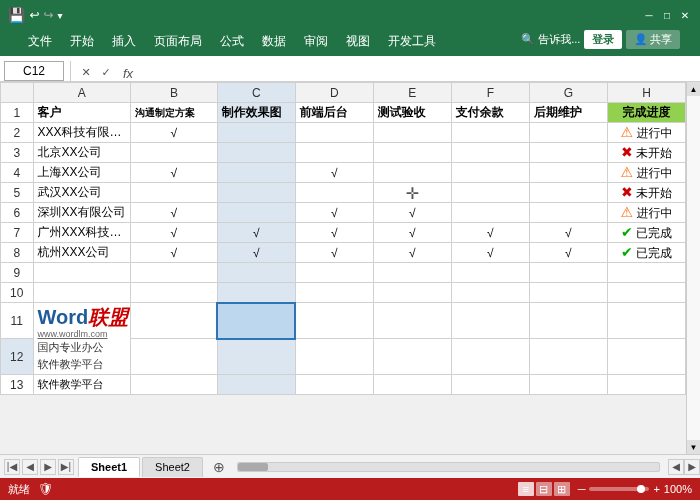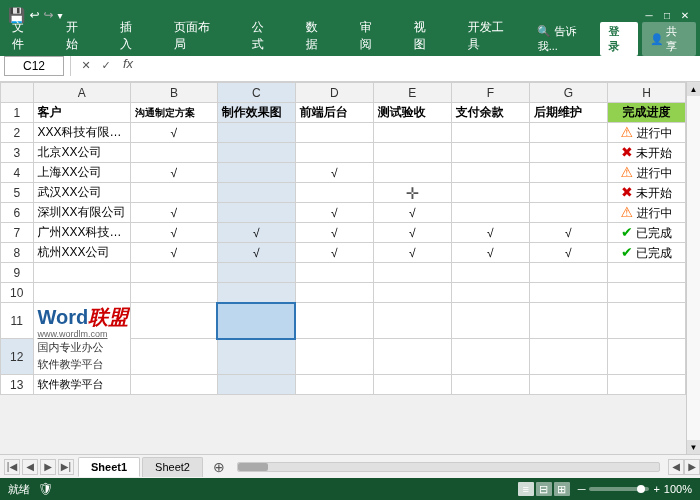--- a/index.html
+++ b/index.html
@@ -9,30 +9,30 @@
     .title-bar {
       height: 30px; background: #217346; display: flex; align-items: center; justify-content: space-between; padding: 0 8px; color: white;
     }
     .title-bar-left { display: flex; align-items: center; gap: 4px; }
     .title-bar-center { font-size: 12px; }
     .title-bar-right { display: flex; align-items: center; gap: 4px; }
     .title-btn { width: 14px; height: 14px; display: flex; align-items: center; justify-content: center; font-size: 10px; cursor: pointer; }
 
     
     .menu-bar {
-      height: 26px; background: #217346; display: flex; align-items: flex-end; padding: 0 4px; gap: 14px;
+      height: 26px; background: #217346; display: flex; align-items: flex-start; padding: 0 20px; gap: 2px;
     }
     .menu-item { color: white; padding: 3px 8px; font-size: 12px; cursor: pointer; border-radius: 2px; }
     .menu-bar-right { margin-left: auto; display: flex; align-items: center; gap: 4px; }
     .sign-in-btn { background: white; color: #217346; padding: 2px 8px; border-radius: 2px; font-size: 11px; cursor: pointer; font-weight: bold; }
     .share-btn { background: rgba(255,255,255,0.3); color: white; padding: 2px 8px; border-radius: 2px; font-size: 11px; cursor: pointer; display: flex; align-items: center; gap: 2px; }
 
     
     .formula-bar {
-      height: 26px; background: white; display: flex; align-items: flex-start; border-bottom: 1px solid #d0d0d0; padding: 0 4px; gap: 4px;
+      height: 26px; background: white; display: flex; align-items: flex-end; border-bottom: 1px solid #d0d0d0; padding: 0 4px; gap: 4px;
     }
     .name-box { width: 60px; height: 20px; border: 1px solid #aaa; padding: 0 4px; font-size: 12px; text-align: center; }
     .formula-divider { width: 1px; height: 20px; background: #ccc; margin: 0 2px; }
     .formula-buttons { display: flex; gap: 2px; }
     .formula-btn { width: 18px; height: 18px; display: flex; align-items: center; justify-content: center; font-size: 11px; cursor: pointer; color: #555; }
     .formula-input { flex: 1; height: 20px; border: none; outline: none; font-size: 12px; padding: 0 4px; }
     .formula-icon { font-size: 13px; color: #555; padding: 0 4px; }
 
     
     .spreadsheet-container {
@@ -87,21 +87,21 @@
     .sheet-tab {
       height: 20px; padding: 0 12px; border: 1px solid #ccc; border-bottom: none; background: white; font-size: 11px; cursor: pointer; display: flex; align-items: center; margin-right: 2px; border-radius: 2px 2px 0 0;
     }
     .sheet-tab.active { background: white; border-bottom: 1px solid white; font-weight: bold; }
     .sheet-tab.inactive { background: #e0e0e0; }
     .tab-add { width: 20px; height: 20px; display: flex; align-items: center; justify-content: center; cursor: pointer; font-size: 14px; color: #555; margin-left: 4px; }
     .nav-arrow { width: 16px; height: 16px; display: flex; align-items: center; justify-content: center; cursor: pointer; color: #555; font-size: 10px; border: 1px solid #ccc; background: #f2f2f2; }
 
     
     .status-bar {
-      height: 22px; background: #14532d; display: flex; align-items: center; justify-content: space-between; padding: 0 8px; color: white; font-size: 11px;
+      height: 22px; background: #b91c1c; display: flex; align-items: center; justify-content: space-between; padding: 0 8px; color: white; font-size: 11px;
     }
     .status-bar-right { display: flex; align-items: center; gap: 8px; }
     .view-buttons { display: flex; gap: 2px; }
     .view-btn { width: 16px; height: 14px; background: rgba(255,255,255,0.5); border-radius: 1px; cursor: pointer; display: flex; align-items: center; justify-content: center; }
     .zoom-area { display: flex; align-items: center; gap: 4px; font-size: 11px; color: white; }
     .zoom-slider { width: 60px; height: 4px; background: rgba(255,255,255,0.4); border-radius: 2px; position: relative; }
     .zoom-thumb { width: 8px; height: 8px; background: white; border-radius: 50%; position: absolute; top: -2px; left: 80%; }
 
     .col-c-header { background: #dce6f1 !important; }
 

